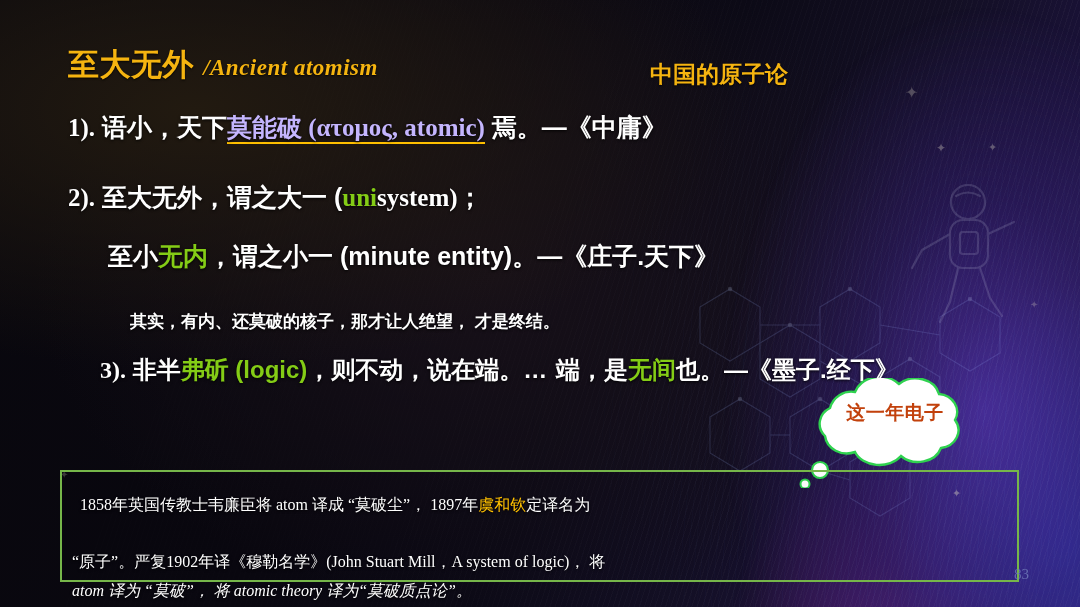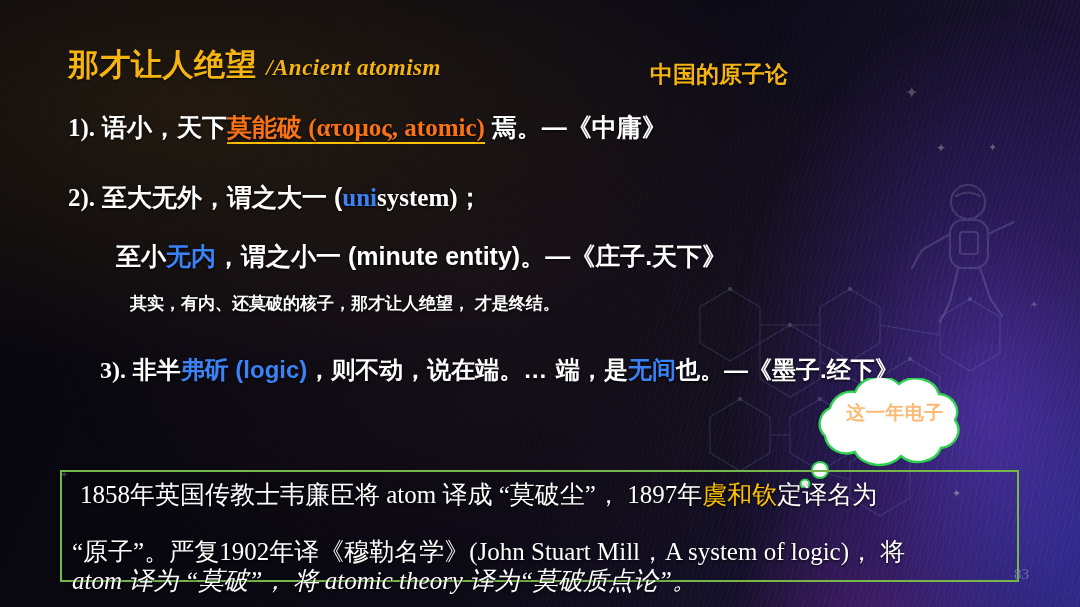--- a/index.html
+++ b/index.html
@@ -77,45 +77,45 @@
     white-space:nowrap;text-shadow:0 1px 2px rgba(0,0,0,.85);margin-top:9px;
   }
 
   .line{position:absolute;white-space:nowrap;color:#ffffff;font-weight:bold;
     text-shadow:0 1px 3px rgba(0,0,0,.9);}
   .num{font-family:"Liberation Serif", serif;font-weight:bold;}
   .ser{font-family:"Liberation Serif", serif;font-weight:bold;}
 
   .l1{left:68px;top:111px;font-size:25px;}
   .l2{left:68px;top:181px;font-size:25px;}
-  .l3{left:116px;top:240px;font-size:25px;}
-  .l4{left:130px;top:292px;font-size:17px;}
+  .l3{left:108px;top:240px;font-size:25px;}
+  .l4{left:130px;top:310px;font-size:17px;}
   .l5{left:100px;top:354px;font-size:24px;}
 
-  .hl{color:#3b82f6;}
-  .hl-u{color:#f97316;border-bottom:2px solid #ffc000;padding-bottom:1px;}
+  .hl{color:#84cc16;}
+  .hl-u{color:#c4b5fd;border-bottom:2px solid #ffc000;padding-bottom:1px;}
   .dots{letter-spacing:2px;}
 
   
   .cloud-wrap{position:absolute;left:788px;top:378px;width:214px;height:110px;}
   .cloud-text{
     position:absolute;left:0;top:22px;width:214px;text-align:center;
-    color:#fdba74;font-weight:bold;font-size:19px;line-height:25px;
+    color:#c2410c;font-weight:bold;font-size:19px;line-height:25px;
     letter-spacing:.5px;
   }
 
   
   .framebox{
     position:absolute;left:60px;top:470px;width:955px;height:108px;
     border:2px solid #76b64a;
     background:rgba(0,0,0,0.02);
   }
   .frametext{
-    position:absolute;left:64px;top:474px;width:950px;height:104px;
-    color:#ffffff;font-family:"Liberation Serif", serif;font-size:25px;
+    position:absolute;left:64px;top:484px;width:950px;height:104px;
+    color:#ffffff;font-family:"Liberation Serif", serif;font-size:16px;
     line-height:29px;padding:6px 8px 0 8px;box-sizing:border-box;
     text-shadow:0 1px 3px rgba(0,0,0,.95);
     white-space:nowrap;
   }
   .frametext .row{display:block;}
   .frametext .r1{padding-left:8px;}
   .frametext .r2{padding-left:0px;margin-top:28px;}
   .frametext .r3{padding-left:0px;font-style:italic;}
   .fhl{color:#ffc000;}
 
@@ -179,21 +179,21 @@
 
   <span class="star s1">✦</span>
   <span class="star s2">✦</span>
   <span class="star s3">✦</span>
   <span class="star s4">✦</span>
   <span class="star s5">✦</span>
   <span class="star s6">✦</span>
 
   <div class="content">
 
-    <div class="title"><span>那才让人绝望</span> <span class="en">/Ancient atomism</span></div>
+    <div class="title"><span>至大无外</span> <span class="en">/Ancient atomism</span></div>
     <div class="title2">中国的原子论</div>
 
     <div class="line l1"><span class="num">1).</span> <span>语小，天下</span><span class="hl-u ser">莫能破 (ατομος, atomic)</span> <span>焉。—《中庸》</span></div>
 
     <div class="line l2"><span class="num">2).</span> <span>至大无外，谓之大一 (</span><span class="hl ser">uni</span><span class="ser">system)；</span></div>
 
     <div class="line l3"><span>至小</span><span class="hl">无内</span><span>，谓之小一 (minute entity)。—《庄子.天下》</span></div>
 
     <div class="line l4">其实，有内、还莫破的核子，那才让人绝望， 才是终结。</div>
 

